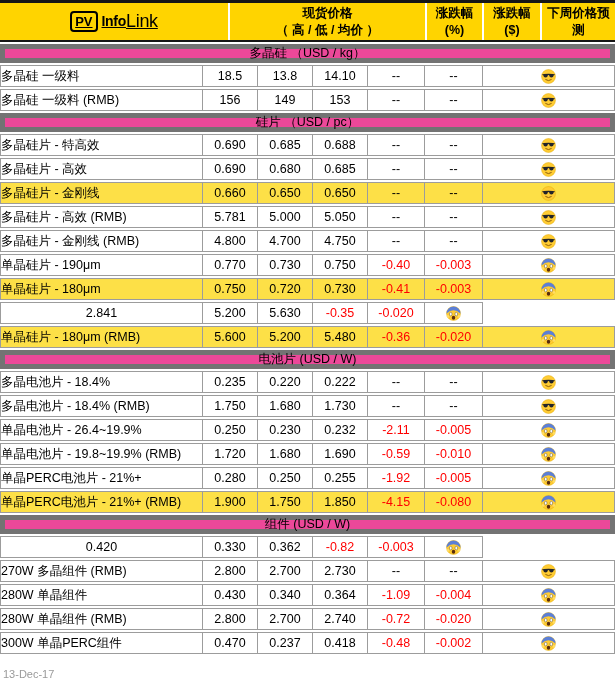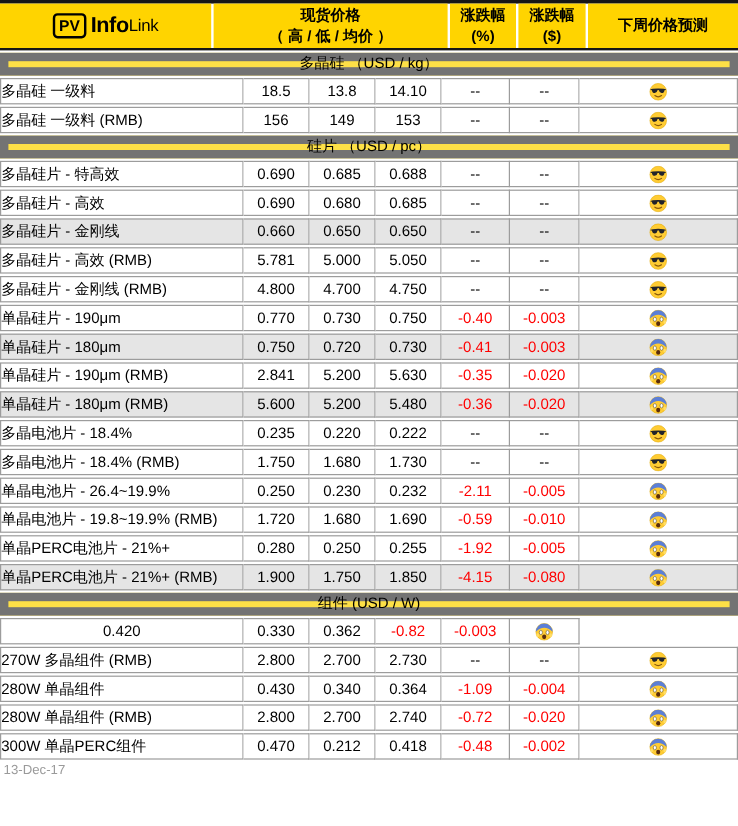--- a/index.html
+++ b/index.html
@@ -10,55 +10,55 @@
   
   .hdr{
     display:flex;gap:2px;height:42px;box-sizing:border-box;
     border-top:3px solid #161616;border-bottom:2px solid #161616;background:#fff;
   }
   .hcell{
     background:#FFD400;display:flex;flex-direction:column;
     align-items:center;justify-content:center;
     font-weight:bold;font-size:12.5px;line-height:1.3;
   }
-  .c1{width:176px;}
+  .c1{width:228px;text-decoration:underline;}
   .c2{width:195px;}
   .c3{width:55px;}
   .c4{width:56px;}
   .c5{flex:1;text-align:center;}
   .logo-wrap{display:flex;flex-direction:row;align-items:center;justify-content:center;}
   .pvbox{
     border:2px solid #000;border-radius:4px;padding:0 3px;margin-right:4px;
     font-size:13px;font-weight:bold;line-height:17px;
   }
-  .lg-b{font-size:18px;font-weight:bold;letter-spacing:-0.3px;}
-  .lg-l{font-size:14px;font-weight:normal;letter-spacing:-0.3px;}
+  .lg-b{font-size:14px;font-weight:bold;letter-spacing:-0.3px;}
+  .lg-l{font-size:18px;font-weight:normal;letter-spacing:-0.3px;}
   
   .secbar{
-    margin-top:2px;height:19px;box-sizing:border-box;background:#fde047;
-    border:7px solid #737373;display:flex;align-items:center;justify-content:center;
+    margin-top:2px;height:19px;box-sizing:border-box;background:#ec4899;
+    border:5px solid #737373;display:flex;align-items:center;justify-content:center;
     font-size:12.5px;
   }
   
   .drow{
     margin-top:2px;display:grid;height:22px;
     grid-template-columns:203px 55px 55px 55px 57px 58px 1fr;
   }
   .cell{
     box-sizing:border-box;border:1px solid #9C9C9C;border-left:none;
     background:#fff;display:flex;align-items:center;justify-content:center;
     font-size:12.5px;overflow:hidden;white-space:nowrap;
   }
   .drow .cell:first-child{border-left:1px solid #9C9C9C;}
   .nm{justify-content:flex-start;padding-left:0;}
-  .hl .cell{background:#e5e5e5;}
+  .hl .cell{background:#fde047;}
   .neg{color:#FF0000;}
   .fc svg{display:block;}
   
-  .footer{margin-top:3px;padding-left:3px;font-size:11px;color:#9A9A9A;}
+  .footer{margin-top:14px;padding-left:3px;font-size:11px;color:#9A9A9A;}
 </style>
 </head>
 <body>
 
 <div class="hdr">
   <div class="hcell c1 logo-wrap">
     <span class="pvbox">PV</span>
     <span class="lg-b">Info</span>
     <span class="lg-l">Link</span>
   </div>
@@ -223,21 +223,20 @@
           <path d="M10 0.7 A9.3 9.3 0 0 1 19.3 10 Q14.8 5.6 10 5.6 Q5.2 5.6 0.7 10 A9.3 9.3 0 0 1 10 0.7 Z" fill="#5C7FD6"></path>
           <ellipse cx="6.3" cy="10.8" rx="1.7" ry="2.4" fill="#FFFFFF" stroke="#2B2B2B" stroke-width="0.5"></ellipse>
           <ellipse cx="13.7" cy="10.8" rx="1.7" ry="2.4" fill="#FFFFFF" stroke="#2B2B2B" stroke-width="0.5"></ellipse>
           <ellipse cx="10" cy="15.6" rx="2.3" ry="2.6" fill="#5A2D0C"></ellipse>
           <ellipse cx="2.7" cy="13.8" rx="1.5" ry="2.2" fill="#FFDD67"></ellipse>
           <ellipse cx="17.3" cy="13.8" rx="1.5" ry="2.2" fill="#FFDD67"></ellipse>
         </svg>
       </div>
     </div>
     <div class="drow">
-      <div class="cell nm">单晶硅片 - 190μm (RMB)</div>
       <div class="cell">2.841</div>
       <div class="cell">5.200</div>
       <div class="cell">5.630</div>
       <div class="cell neg">-0.35</div>
       <div class="cell neg">-0.020</div>
       <div class="cell fc">
         <svg width="15" height="15" viewBox="0 0 20 20">
           <circle cx="10" cy="10" r="9.3" fill="#FFCC33" stroke="#E0A800" stroke-width="0.6"></circle>
           <path d="M10 0.7 A9.3 9.3 0 0 1 19.3 10 Q14.8 5.6 10 5.6 Q5.2 5.6 0.7 10 A9.3 9.3 0 0 1 10 0.7 Z" fill="#5C7FD6"></path>
           <ellipse cx="6.3" cy="10.8" rx="1.7" ry="2.4" fill="#FFFFFF" stroke="#2B2B2B" stroke-width="0.5"></ellipse>
@@ -260,20 +259,23 @@
           <circle cx="10" cy="10" r="9.3" fill="#FFCC33" stroke="#E0A800" stroke-width="0.6"></circle>
           <path d="M10 0.7 A9.3 9.3 0 0 1 19.3 10 Q14.8 5.6 10 5.6 Q5.2 5.6 0.7 10 A9.3 9.3 0 0 1 10 0.7 Z" fill="#5C7FD6"></path>
           <ellipse cx="6.3" cy="10.8" rx="1.7" ry="2.4" fill="#FFFFFF" stroke="#2B2B2B" stroke-width="0.5"></ellipse>
           <ellipse cx="13.7" cy="10.8" rx="1.7" ry="2.4" fill="#FFFFFF" stroke="#2B2B2B" stroke-width="0.5"></ellipse>
           <ellipse cx="10" cy="15.6" rx="2.3" ry="2.6" fill="#5A2D0C"></ellipse>
           <ellipse cx="2.7" cy="13.8" rx="1.5" ry="2.2" fill="#FFDD67"></ellipse>
           <ellipse cx="17.3" cy="13.8" rx="1.5" ry="2.2" fill="#FFDD67"></ellipse>
         </svg>
       </div>
     </div>
+    <div class="secbar">
+      <span>电池片 (USD / W)</span>
+    </div>
     <div class="drow">
       <div class="cell nm">多晶电池片 - 18.4%</div>
       <div class="cell">0.235</div>
       <div class="cell">0.220</div>
       <div class="cell">0.222</div>
       <div class="cell">--</div>
       <div class="cell">--</div>
       <div class="cell fc">
         <svg width="15" height="15" viewBox="0 0 20 20">
           <circle cx="10" cy="10" r="9.3" fill="#FFCC33" stroke="#E0A800" stroke-width="0.6"></circle>
@@ -443,21 +445,21 @@
           <ellipse cx="13.7" cy="10.8" rx="1.7" ry="2.4" fill="#FFFFFF" stroke="#2B2B2B" stroke-width="0.5"></ellipse>
           <ellipse cx="10" cy="15.6" rx="2.3" ry="2.6" fill="#5A2D0C"></ellipse>
           <ellipse cx="2.7" cy="13.8" rx="1.5" ry="2.2" fill="#FFDD67"></ellipse>
           <ellipse cx="17.3" cy="13.8" rx="1.5" ry="2.2" fill="#FFDD67"></ellipse>
         </svg>
       </div>
     </div>
     <div class="drow">
       <div class="cell nm">300W 单晶PERC组件</div>
       <div class="cell">0.470</div>
-      <div class="cell">0.212</div>
+      <div class="cell">0.237</div>
       <div class="cell">0.418</div>
       <div class="cell neg">-0.48</div>
       <div class="cell neg">-0.002</div>
       <div class="cell fc">
         <svg width="15" height="15" viewBox="0 0 20 20">
           <circle cx="10" cy="10" r="9.3" fill="#FFCC33" stroke="#E0A800" stroke-width="0.6"></circle>
           <path d="M10 0.7 A9.3 9.3 0 0 1 19.3 10 Q14.8 5.6 10 5.6 Q5.2 5.6 0.7 10 A9.3 9.3 0 0 1 10 0.7 Z" fill="#5C7FD6"></path>
           <ellipse cx="6.3" cy="10.8" rx="1.7" ry="2.4" fill="#FFFFFF" stroke="#2B2B2B" stroke-width="0.5"></ellipse>
           <ellipse cx="13.7" cy="10.8" rx="1.7" ry="2.4" fill="#FFFFFF" stroke="#2B2B2B" stroke-width="0.5"></ellipse>
           <ellipse cx="10" cy="15.6" rx="2.3" ry="2.6" fill="#5A2D0C"></ellipse>

